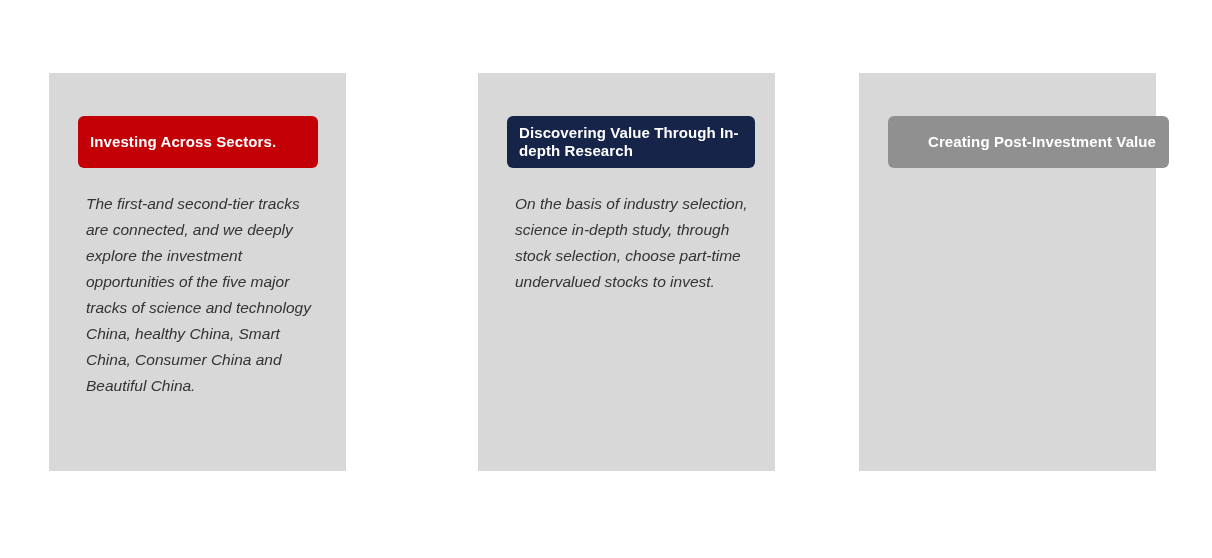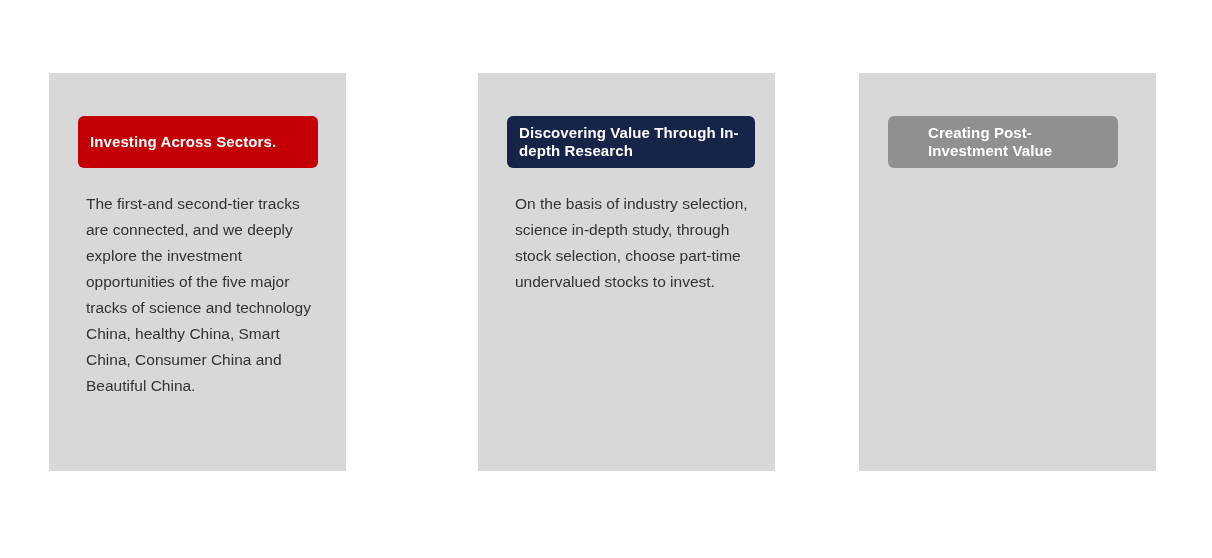--- a/index.html
+++ b/index.html
@@ -51,33 +51,34 @@
   .badge-1 {
     background: #c40007;
     width: 240px;
   }
   .badge-2 {
     background: #16244a;
     width: 248px;
   }
   .badge-3 {
     background: #909090;
-    width: 230px;
+    width: 281px;
     padding-left: 40px;
   }
 
   .body-text {
     position: absolute;
     top: 118px;
     left: 37px;
     width: 240px;
     color: #333333;
     font-size: 15.5px;
     line-height: 26px;
     white-space: pre-line;
+    font-style: italic;
   }
 </style>
 </head>
 <body>
 
 <div class="board">
 
   <div class="card card-1">
     <div class="badge badge-1">
       <span class="badge-title">Investing Across Sectors.</span>

